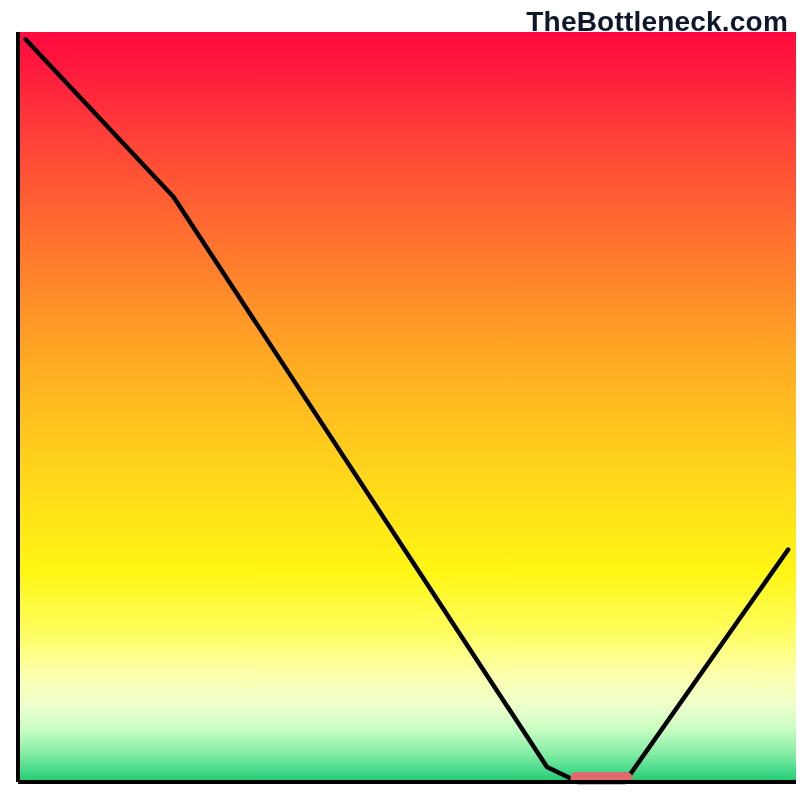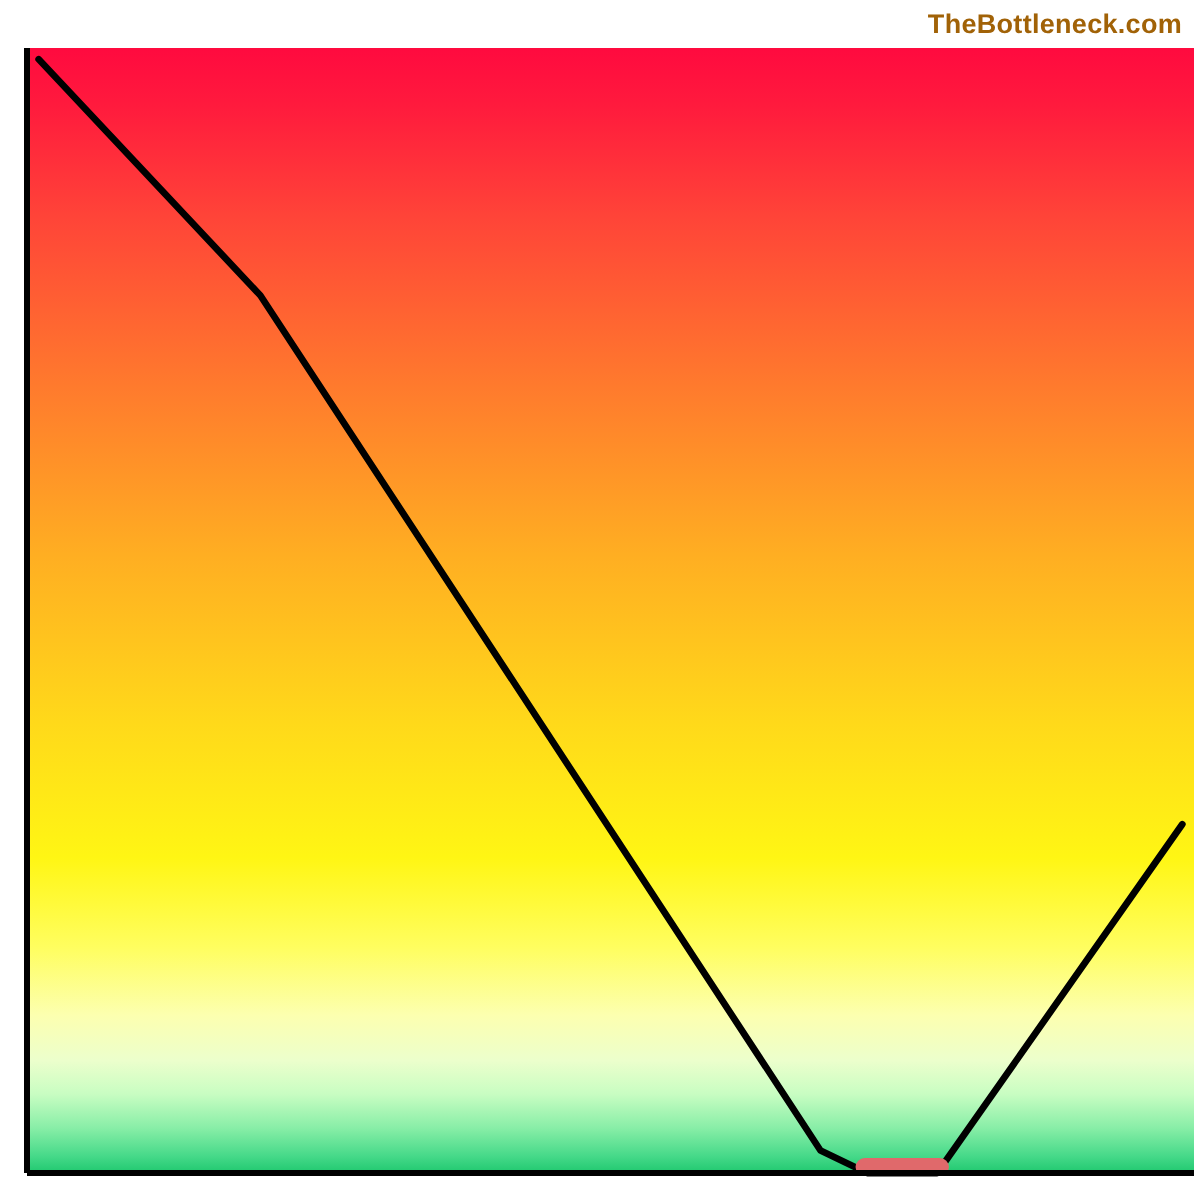--- a/index.html
+++ b/index.html
@@ -12,23 +12,23 @@
   }
   .chart-container {
     position: relative;
     width: 800px;
     height: 800px;
   }
   .watermark {
     position: absolute;
     top: 6px;
     right: 12px;
-    font-size: 18px;
+    font-size: 28px;
     font-weight: bold;
-    color: #a16207;
+    color: #0f172a;
     z-index: 10;
     letter-spacing: 0.2px;
   }
   svg.chart-svg {
     position: absolute;
     top: 0;
     left: 0;
   }
 </style>
 </head>

